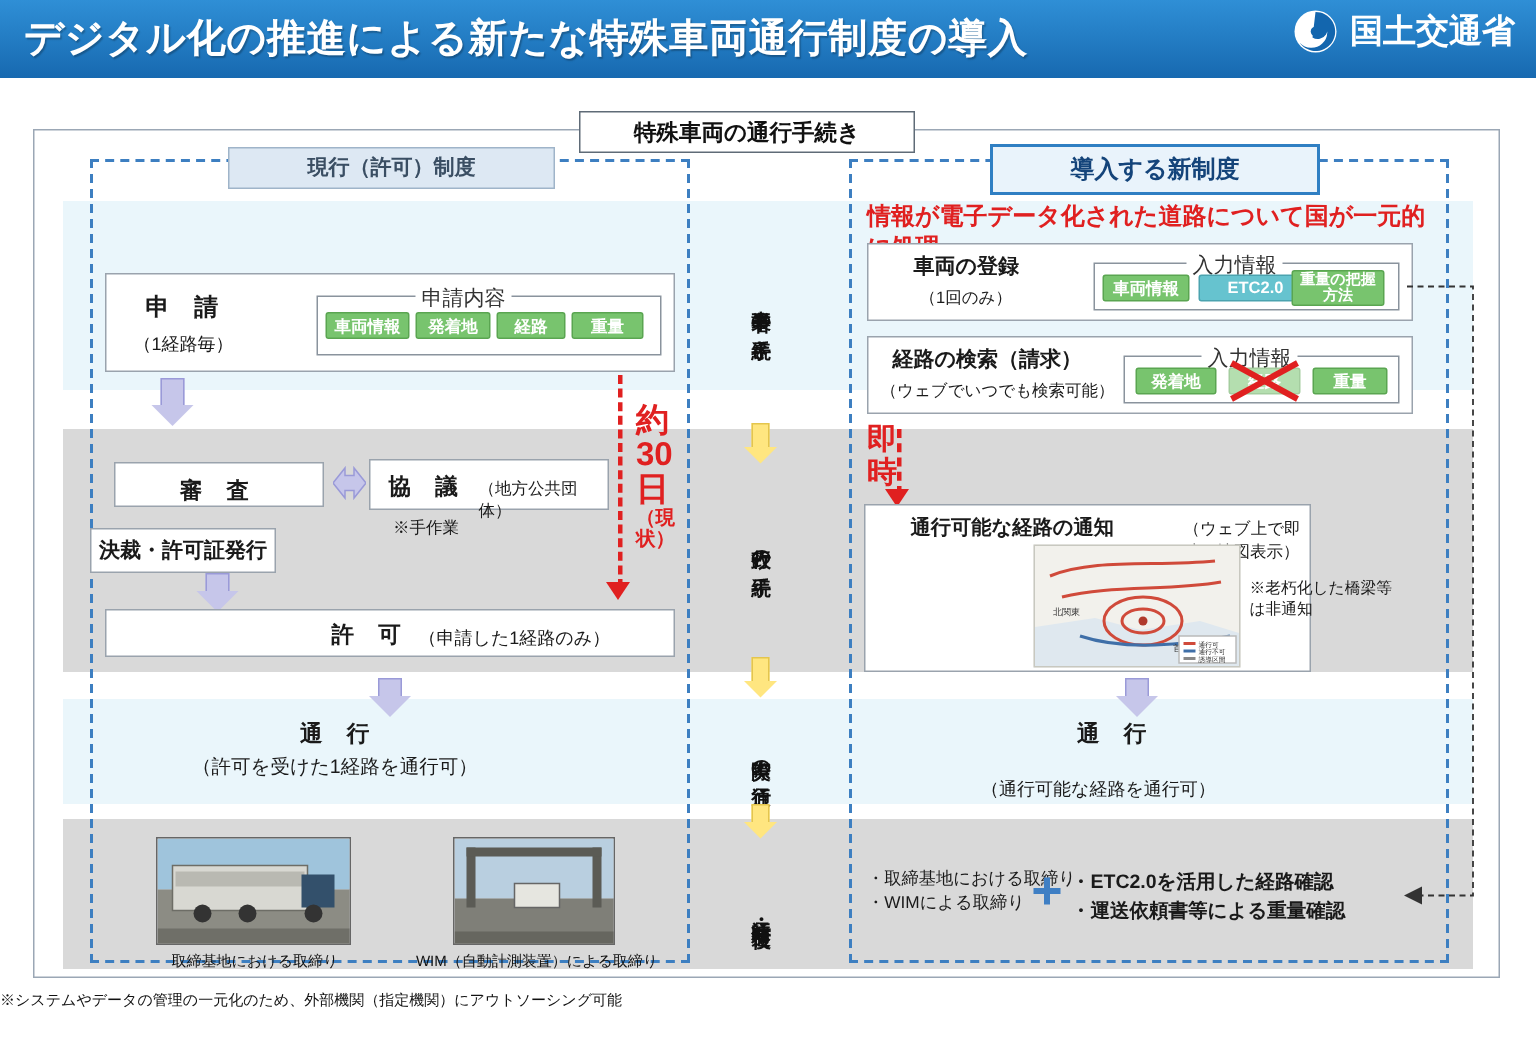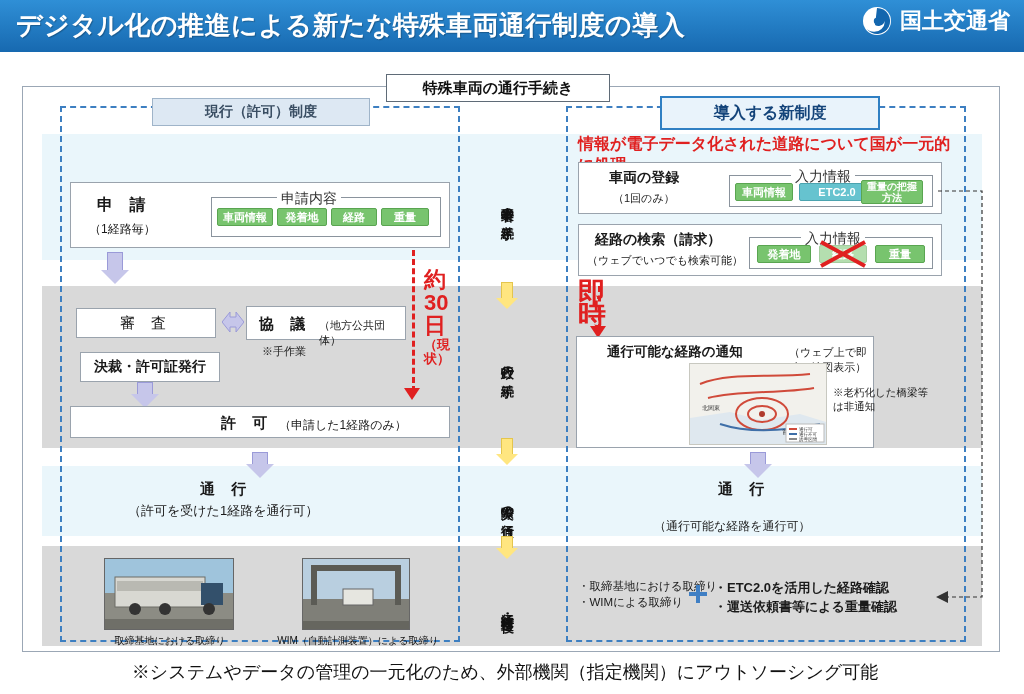--- a/index.html
+++ b/index.html
@@ -139,22 +139,22 @@
   }
   .photo-cap {
     position:absolute; font-size:10px; color:#111; text-align:center; white-space:nowrap;
   }
 
   
   #map-box {
     position:absolute; background:#f3f3ef; border:1px solid #c8c8c0; overflow:hidden;
   }
   #footer-note {
-    position:absolute; left:0; right:14px; top:660px; text-align:center;
-    font-size:18px; color:#111;
+    position:absolute; left:0; right:14px; top:660px; text-align:left;
+    font-size:10px; color:#111;
   }
 </style>
 </head>
 <body>
 
 <div id="header">
   <div id="ministry">
     <div id="ministry-logo">
       <svg width="30" height="30" viewBox="0 0 30 30">
         <circle cx="15" cy="15" r="14" fill="#ffffff"></circle>
@@ -207,36 +207,36 @@
   <div class="chip" style="position:absolute; left:206px; top:25px; width:50px; height:18px;">発着地</div>
   <div class="chip" style="position:absolute; left:260px; top:25px; width:46px; height:18px;">経路</div>
   <div class="chip" style="position:absolute; left:310px; top:25px; width:48px; height:18px;">重量</div>
 </div>
 
 <div class="purple-arrow" style="left:98px; top:252px; width:34px; height:32px;">
   <div class="stem" style="top:0; width:16px; height:20px;"></div>
   <div class="head" style="top:18px;"></div>
 </div>
 
-<div class="wbox center" style="left:76px; top:308px; width:140px; height:30px; font-size:15px; font-weight:normal;">
+<div class="wbox center" style="left:76px; top:308px; width:140px; height:30px; font-size:15px; font-weight:bold;align-items:flex-end;">
   <span class="sp">審 査</span>
 </div>
 <div class="wbox" style="left:246px; top:306px; width:160px; height:34px;">
   <span style="position:absolute; left:12px; top:8px; font-size:15px; font-weight:bold;" class="sp">協 議</span>
   <span style="position:absolute; left:72px; top:11px; font-size:11px;">（地方公共団体）</span>
 </div>
 
 <div style="position:absolute; left:222px; top:304px;">
   <svg width="22" height="36" viewBox="0 0 22 36">
     <polygon points="0,18 8,8 8,13 14,13 14,8 22,18 14,28 14,23 8,23 8,28" fill="#c6c6ea" stroke="#9a9ad8" stroke-width="1"></polygon>
   </svg>
 </div>
 <div style="position:absolute; left:262px; top:344px; font-size:11px;">※手作業</div>
 
-<div class="wbox center" style="left:80px; top:352px; width:140px; height:30px; font-size:14px; font-weight:bold;">
+<div class="wbox center" style="left:60px; top:352px; width:124px; height:30px; font-size:14px; font-weight:bold;">
   <span>決裁・許可証発行</span>
 </div>
 
 <div class="purple-arrow" style="left:128px; top:382px; width:34px; height:26px;">
   <div class="stem" style="top:0; width:16px; height:14px;"></div>
   <div class="head" style="top:12px;"></div>
 </div>
 
 <div class="wbox" style="left:70px; top:406px; width:380px; height:32px;">
   <span style="position:absolute; left:150px; top:7px; font-size:15px; font-weight:bold;" class="sp">許 可</span>
@@ -305,21 +305,21 @@
   <div class="chip" style="position:absolute; left:240px; top:20px; width:48px; height:18px; opacity:.55;">経路</div>
   <div style="position:absolute; left:236px; top:13px;">
     <svg width="56" height="32" viewBox="0 0 56 32">
       <line x1="6" y1="4" x2="50" y2="28" stroke="#e02020" stroke-width="4"></line>
       <line x1="50" y1="4" x2="6" y2="28" stroke="#e02020" stroke-width="4"></line>
     </svg>
   </div>
   <div class="chip" style="position:absolute; left:296px; top:20px; width:50px; height:18px;">重量</div>
 </div>
 
-<div style="position:absolute; left:578px; top:282px; font-size:28px; line-height:22px; width:24px;" class="red-text">即時</div>
+<div style="position:absolute; left:578px; top:282px; font-size:20px; line-height:22px; width:24px;" class="red-text">即時</div>
 <div class="red-dashed" style="left:598px; top:286px; height:44px;"></div>
 <div style="position:absolute; left:590px; top:326px; width:0;height:0;
             border-left:8px solid transparent; border-right:8px solid transparent; border-top:12px solid #e02020;"></div>
 
 <div class="wbox" style="left:576px; top:336px; width:298px; height:112px;">
   <div style="position:absolute; left:30px; top:6px; font-size:13.5px; font-weight:bold;">通行可能な経路の通知</div>
   <div style="position:absolute; left:212px; top:8px; font-size:11px;">（ウェブ上で即時に地図表示）</div>
 
   <div id="map-box" style="left:112px; top:26px; width:136px; height:80px;">
     <svg width="136" height="80" viewBox="0 0 136 80" preserveAspectRatio="none">

